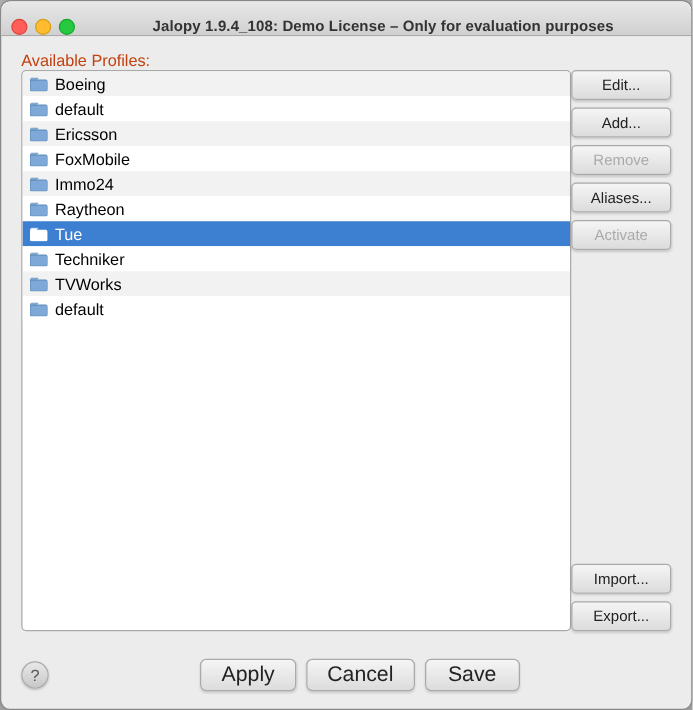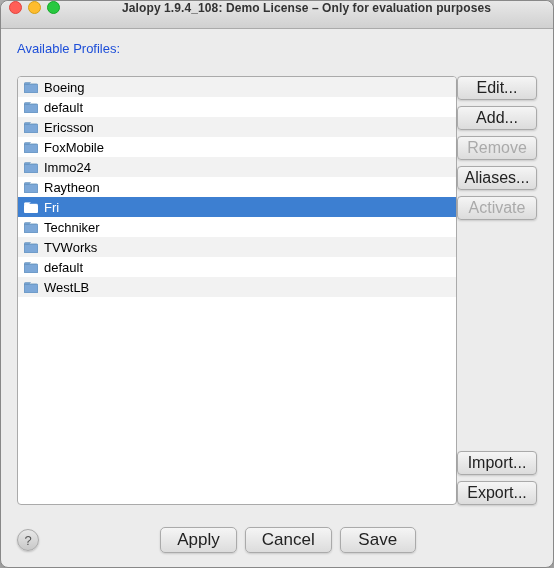--- a/index.html
+++ b/index.html
@@ -25,21 +25,21 @@
       flex-direction: column;
       overflow: hidden;
     }
 
     
     .titlebar {
       background: linear-gradient(to bottom, #e8e8e8, #d0d0d0);
       border-bottom: 1px solid #aaa;
       height: 28px;
       display: flex;
-      align-items: flex-start;
+      align-items: flex-end;
       padding: 0 8px;
       flex-shrink: 0;
       border-radius: 8px 8px 0 0;
     }
 
     .traffic-lights {
       display: flex;
       gap: 6px;
       margin-right: 8px;
     }
@@ -67,22 +67,22 @@
     
     .content {
       flex: 1;
       display: flex;
       flex-direction: column;
       padding: 12px 16px 12px 16px;
     }
 
     .available-label {
       font-size: 13px;
-      color: #1d4ed8;
-      margin-bottom: 20px;
+      color: #c2410c;
+      margin-bottom: 0;
       font-weight: normal;
     }
 
     .main-area {
       display: flex;
       flex: 1;
     }
 
     
     .profile-list-container {
@@ -155,21 +155,21 @@
       width: 80px;
       flex-shrink: 0;
     }
 
     .mac-button {
       width: 80px;
       height: 24px;
       border-radius: 4px;
       border: 1px solid #aaa;
       background: linear-gradient(to bottom, #f5f5f5, #dcdcdc);
-      font-size: 16px;
+      font-size: 12px;
       color: #222;
       cursor: pointer;
       display: flex;
       align-items: center;
       justify-content: center;
       box-shadow: 0 1px 2px rgba(0,0,0,0.15);
     }
 
     .mac-button.disabled {
       color: #aaa;
@@ -302,21 +302,21 @@
               </span>
               <span class="profile-name">Raytheon</span>
             </div>
             <div class="profile-item selected">
               <span class="folder-icon">
                 <svg viewBox="0 0 14 12" fill="none" xmlns="http://www.w3.org/2000/svg">
       <rect x="0" y="3" width="14" height="9" rx="1.5" fill="#fff" stroke="rgba(255,255,255,0.5)" stroke-width="0.8"></rect>
       <path d="M0 4.5 C0 3.7 0.7 3 1.5 3 H5L6.5 1.5 H1.5 C0.7 1.5 0 2.2 0 3 Z" fill="#fff" stroke="rgba(255,255,255,0.5)" stroke-width="0.5"></path>
     </svg>
               </span>
-              <span class="profile-name">Fri</span>
+              <span class="profile-name">Tue</span>
             </div>
             <div class="profile-item">
               <span class="folder-icon">
                 <svg viewBox="0 0 14 12" fill="none" xmlns="http://www.w3.org/2000/svg">
       <rect x="0" y="3" width="14" height="9" rx="1.5" fill="#7da8d8" stroke="#5a8ab5" stroke-width="0.8"></rect>
       <path d="M0 4.5 C0 3.7 0.7 3 1.5 3 H5L6.5 1.5 H1.5 C0.7 1.5 0 2.2 0 3 Z" fill="#7da8d8" stroke="#5a8ab5" stroke-width="0.5"></path>
     </svg>
               </span>
               <span class="profile-name">Techniker</span>
             </div>
@@ -330,29 +330,20 @@
               <span class="profile-name">TVWorks</span>
             </div>
             <div class="profile-item">
               <span class="folder-icon">
                 <svg viewBox="0 0 14 12" fill="none" xmlns="http://www.w3.org/2000/svg">
       <rect x="0" y="3" width="14" height="9" rx="1.5" fill="#7da8d8" stroke="#5a8ab5" stroke-width="0.8"></rect>
       <path d="M0 4.5 C0 3.7 0.7 3 1.5 3 H5L6.5 1.5 H1.5 C0.7 1.5 0 2.2 0 3 Z" fill="#7da8d8" stroke="#5a8ab5" stroke-width="0.5"></path>
     </svg>
               </span>
               <span class="profile-name">default</span>
-            </div>
-            <div class="profile-item">
-              <span class="folder-icon">
-                <svg viewBox="0 0 14 12" fill="none" xmlns="http://www.w3.org/2000/svg">
-      <rect x="0" y="3" width="14" height="9" rx="1.5" fill="#7da8d8" stroke="#5a8ab5" stroke-width="0.8"></rect>
-      <path d="M0 4.5 C0 3.7 0.7 3 1.5 3 H5L6.5 1.5 H1.5 C0.7 1.5 0 2.2 0 3 Z" fill="#7da8d8" stroke="#5a8ab5" stroke-width="0.5"></path>
-    </svg>
-              </span>
-              <span class="profile-name">WestLB</span>
             </div>
           </div>
       </div>
 
       <div class="button-group">
         <button class="mac-button">Edit...</button>
         <button class="mac-button">Add...</button>
         <button class="mac-button disabled">Remove</button>
         <button class="mac-button">Aliases...</button>
         <button class="mac-button disabled">Activate</button>

